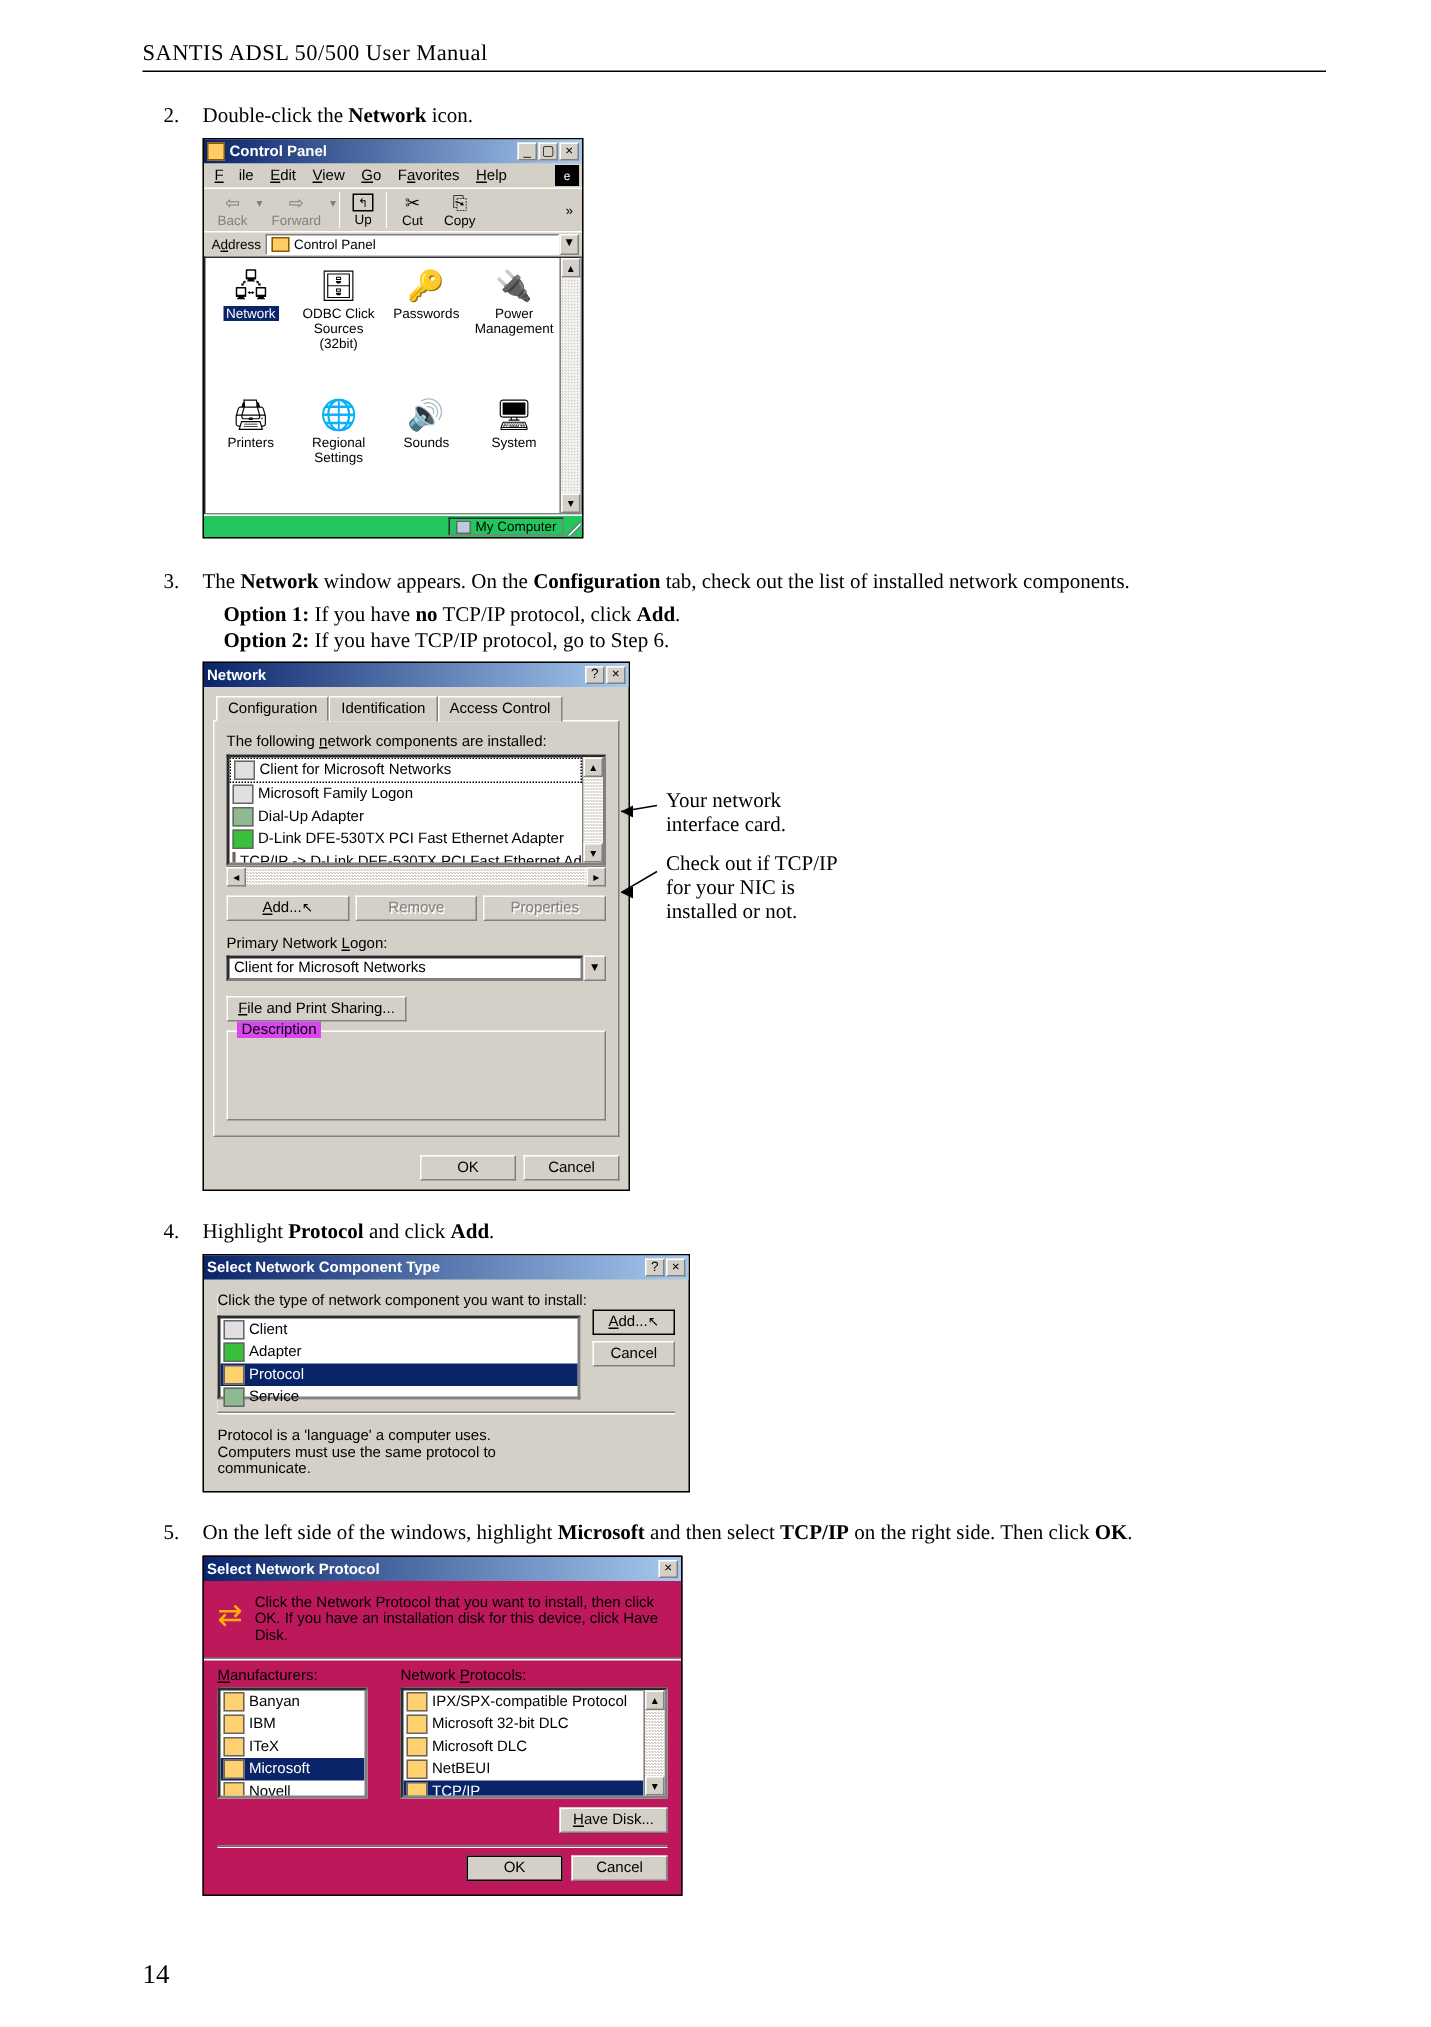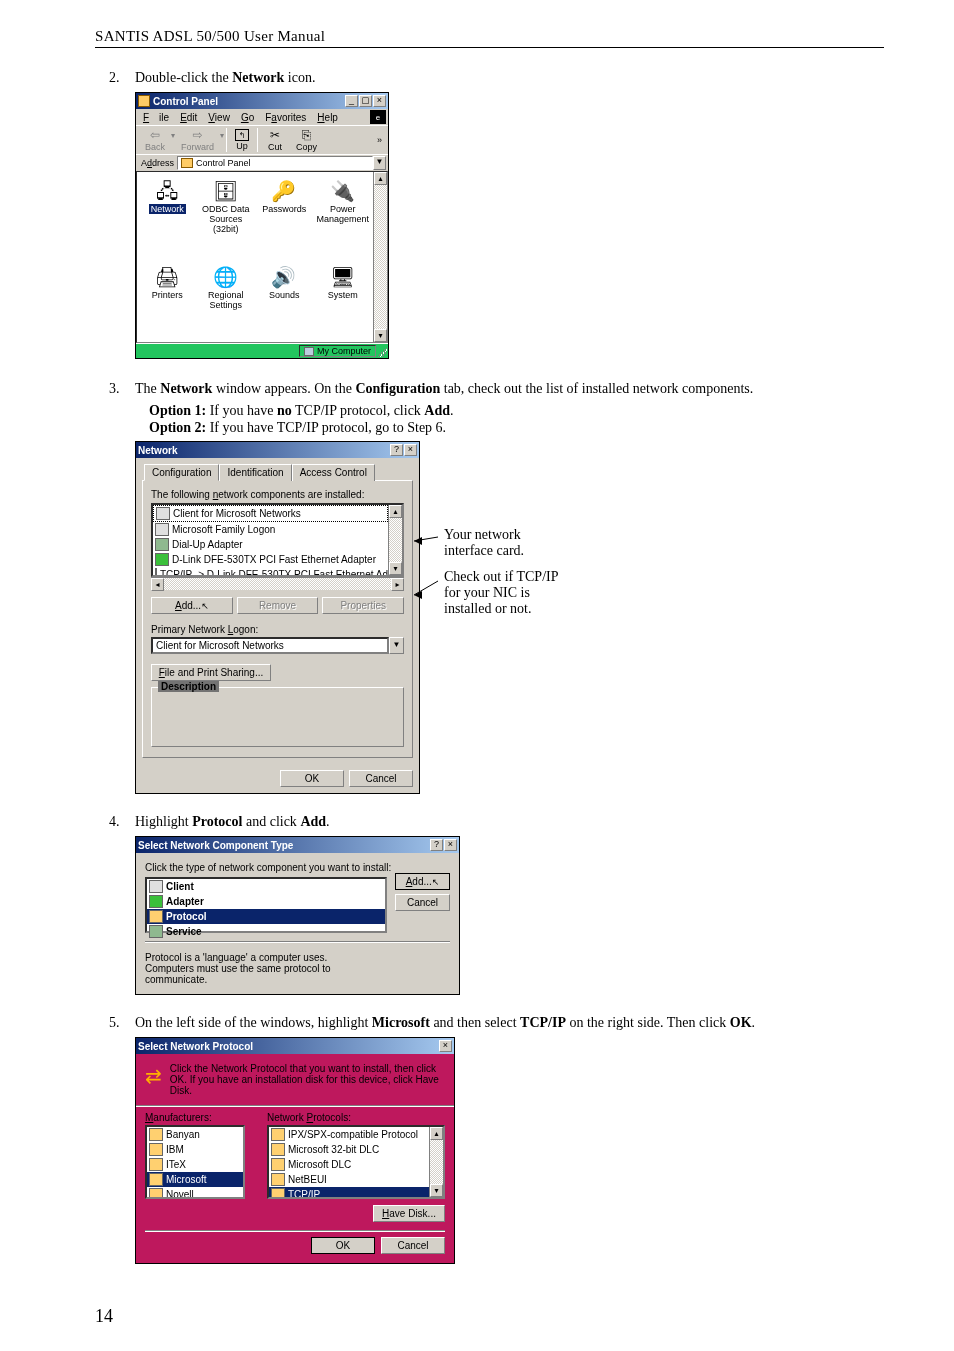--- a/index.html
+++ b/index.html
@@ -119,40 +119,40 @@
   .btn { background:#d4d0c8; border:1px solid #808080; border-top-color:#fff; border-left-color:#fff; padding:2px 0; font-size:10px; text-align:center; font-family:Tahoma,Arial,sans-serif; }
   .btn.disabled { color:#808080; text-shadow:1px 1px 0 #fff; }
   .btn3row { display:flex; gap:4px; margin-top:7px; }
   .btn3row .btn { flex:1; }
   .field-label { margin-top:10px; font-size:10px; }
   .combo { display:flex; margin-top:2px; }
   .combo-input { flex:1; background:#fff; border:2px inset #808080; padding:1px 3px; font-size:10px; }
   .combo-btn { width:15px; border:1px solid #808080; border-top-color:#fff; border-left-color:#fff; background:#d4d0c8; text-align:center; font-size:8px; line-height:14px; }
   .wide-btn { width:120px; margin-top:10px; }
   .groupbox { border:1px solid #808080; border-top-color:#fff; border-left-color:#fff; margin-top:6px; padding:6px; height:60px; position:relative; }
-  .groupbox .glabel { position:absolute; top:-7px; left:6px; background:#737373; padding:0 3px; font-size:10px;font-weight:bold; }
+  .groupbox .glabel { position:absolute; top:-7px; left:6px; background:#d946ef; padding:0 3px; font-size:10px; }
   .dlg-btns { display:flex; gap:5px; justify-content:flex-end; padding:6px; }
   .dlg-btns .btn { width:64px; }
   .net-wrap { position: relative; display: flex; align-items: flex-start; }
   .call-col { font-family: "Times New Roman", serif; font-size: 14px; padding-left: 24px; }
 
   .snct-window {
     width: 325px;
     border: 1px solid #000;
     margin: 4px 0 4px 40px;
     font-family: Tahoma, Arial, sans-serif;
     font-size: 10px;
     background: #d4d0c8;
   }
   .snct-body { padding: 9px; }
   .snct-top { border-bottom:1px solid #808080; box-shadow:0 1px 0 #fff; padding-bottom:8px; margin-bottom:6px; }
   .snct-list { background:#fff; border:2px inset #808080; height:56px; margin-top:4px; }
   .snct-list .litem.sel2 { background:#0a246a; color:#fff; }
   .snct-row { display:flex; gap:8px; }
-  .snct-row .left { flex:1;font-weight:bold; }
+  .snct-row .left { flex:1; }
   .snct-btncol { display:flex; flex-direction:column; gap:4px; }
   .snct-btncol .btn { width:55px; }
   .snct-desc { margin-top:10px; width:230px; }
 
   .snp-window {
     width: 320px;
     border: 1px solid #000;
     margin: 4px 0 4px 40px;
     font-family: Tahoma, Arial, sans-serif;
     font-size: 10px;
@@ -240,21 +240,21 @@
       <div class="addr-drop">▼</div>
     </div>
     <div class="cp-body">
       <div class="icon-grid">
         <div class="cp-item selected">
             <div class="pic">🖧</div>
             <span class="lbl">Network</span>
           </div>
         <div class="cp-item">
             <div class="pic">🗄</div>
-            <span>ODBC Data Sources (32bit)</span>
+            <span>ODBC Click Sources (32bit)</span>
           </div>
         <div class="cp-item">
             <div class="pic">🔑</div>
             <span>Passwords</span>
           </div>
         <div class="cp-item">
             <div class="pic">🔌</div>
             <span>Power Management</span>
           </div>
         <div class="cp-item">

